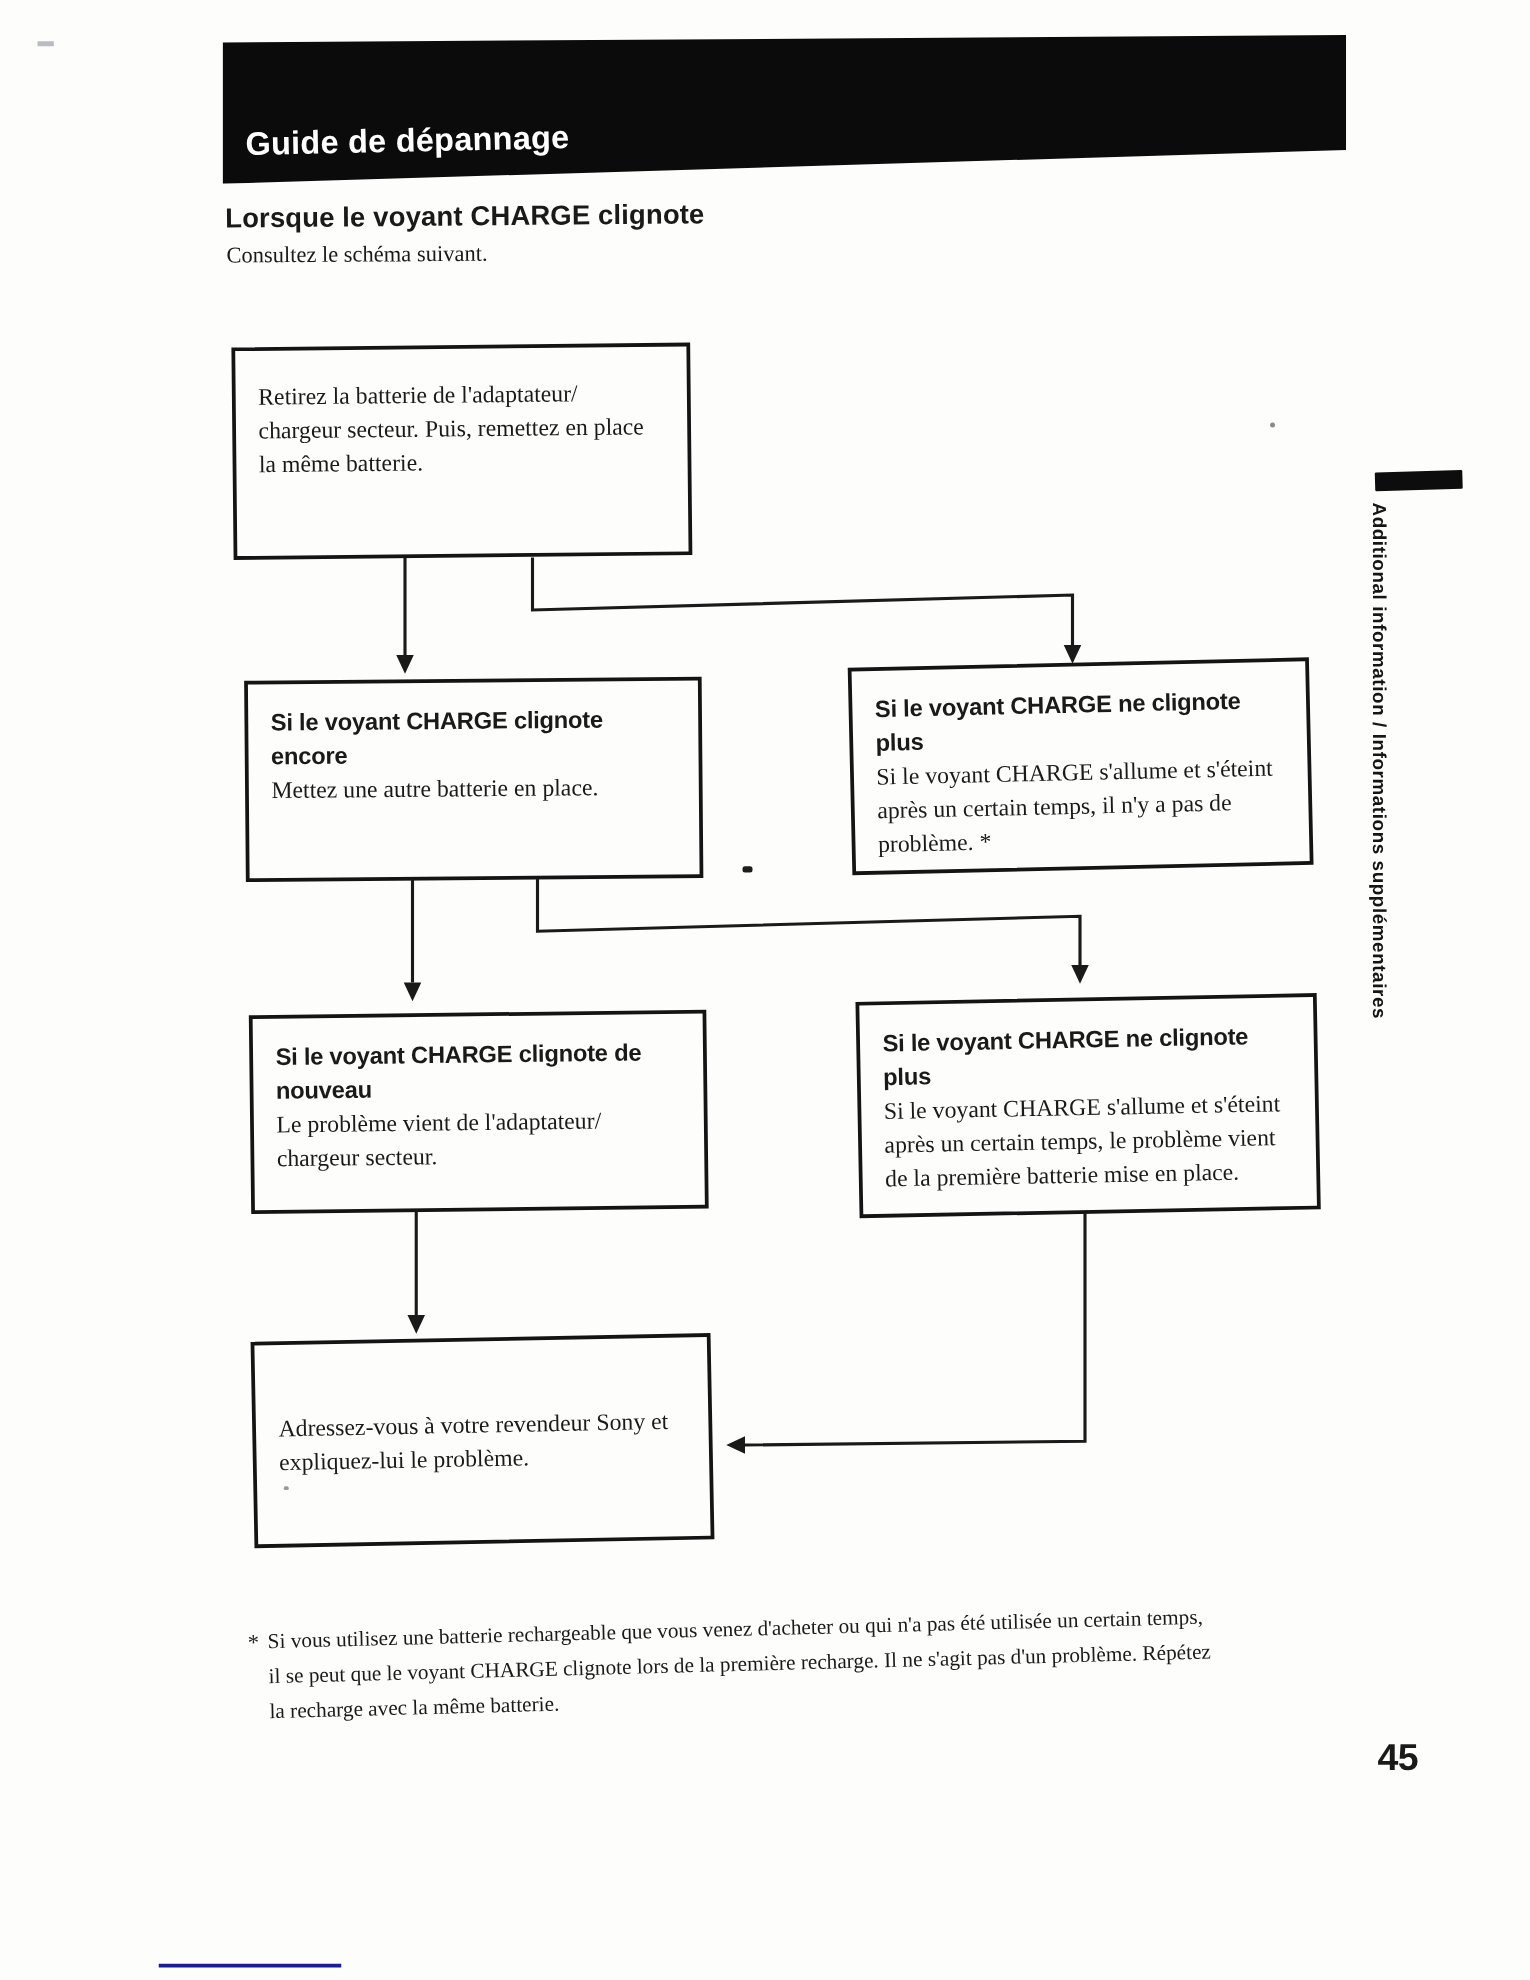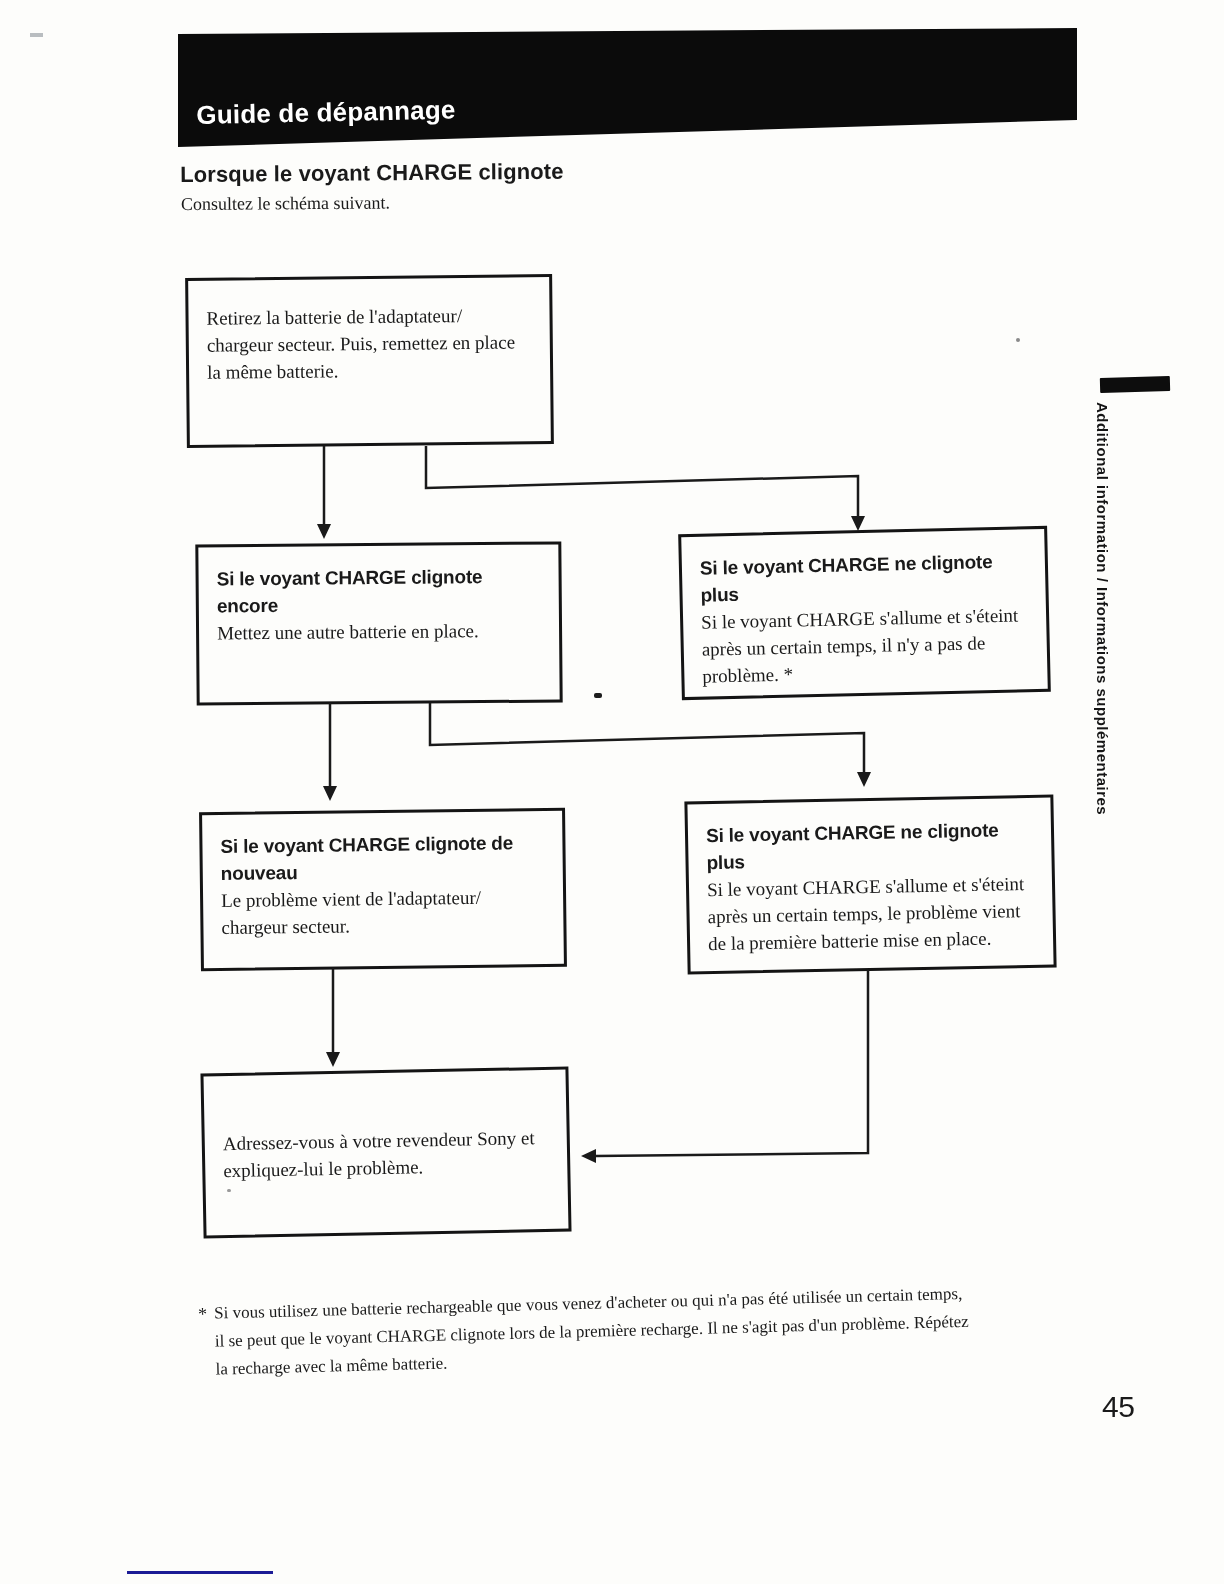--- a/index.html
+++ b/index.html
@@ -68,21 +68,21 @@
     position:absolute; left:200px; top:1300px; width:900px;
     font-family:"Liberation Serif", serif; font-size:17px; line-height:28px;
     transform:rotate(-1.5deg); transform-origin:left bottom;
     display:flex;
   }
   .fn-marker{width:16px; flex:none; font-size:18px;}
   .fn-text span{display:block; white-space:nowrap;}
   
   .page-number{
     position:absolute; left:1102px; top:1390px;
-    font-weight:normal; font-size:30px; letter-spacing:-0.5px;
+    font-weight:bold; font-size:30px; letter-spacing:-0.5px;
   }
   .accent-rule{
     position:absolute; left:127px; top:1571px; width:146px; height:3px;
     background:#1c1c96;
   }
   .gray-dash{position:absolute; left:30px; top:33px; width:13px; height:4px; background:#b9bdc0;}
   .speck-a{position:absolute; left:594px; top:693px; width:8px; height:5px; background:#1d1d1d; border-radius:2px;}
   .speck-b{position:absolute; left:1016px; top:338px; width:4px; height:4px; background:#8a8a8a; border-radius:2px;}
   .speck-c{position:absolute; left:227px; top:1189px; width:4px; height:3px; background:#9a9a9a; border-radius:2px;}
 </style>

